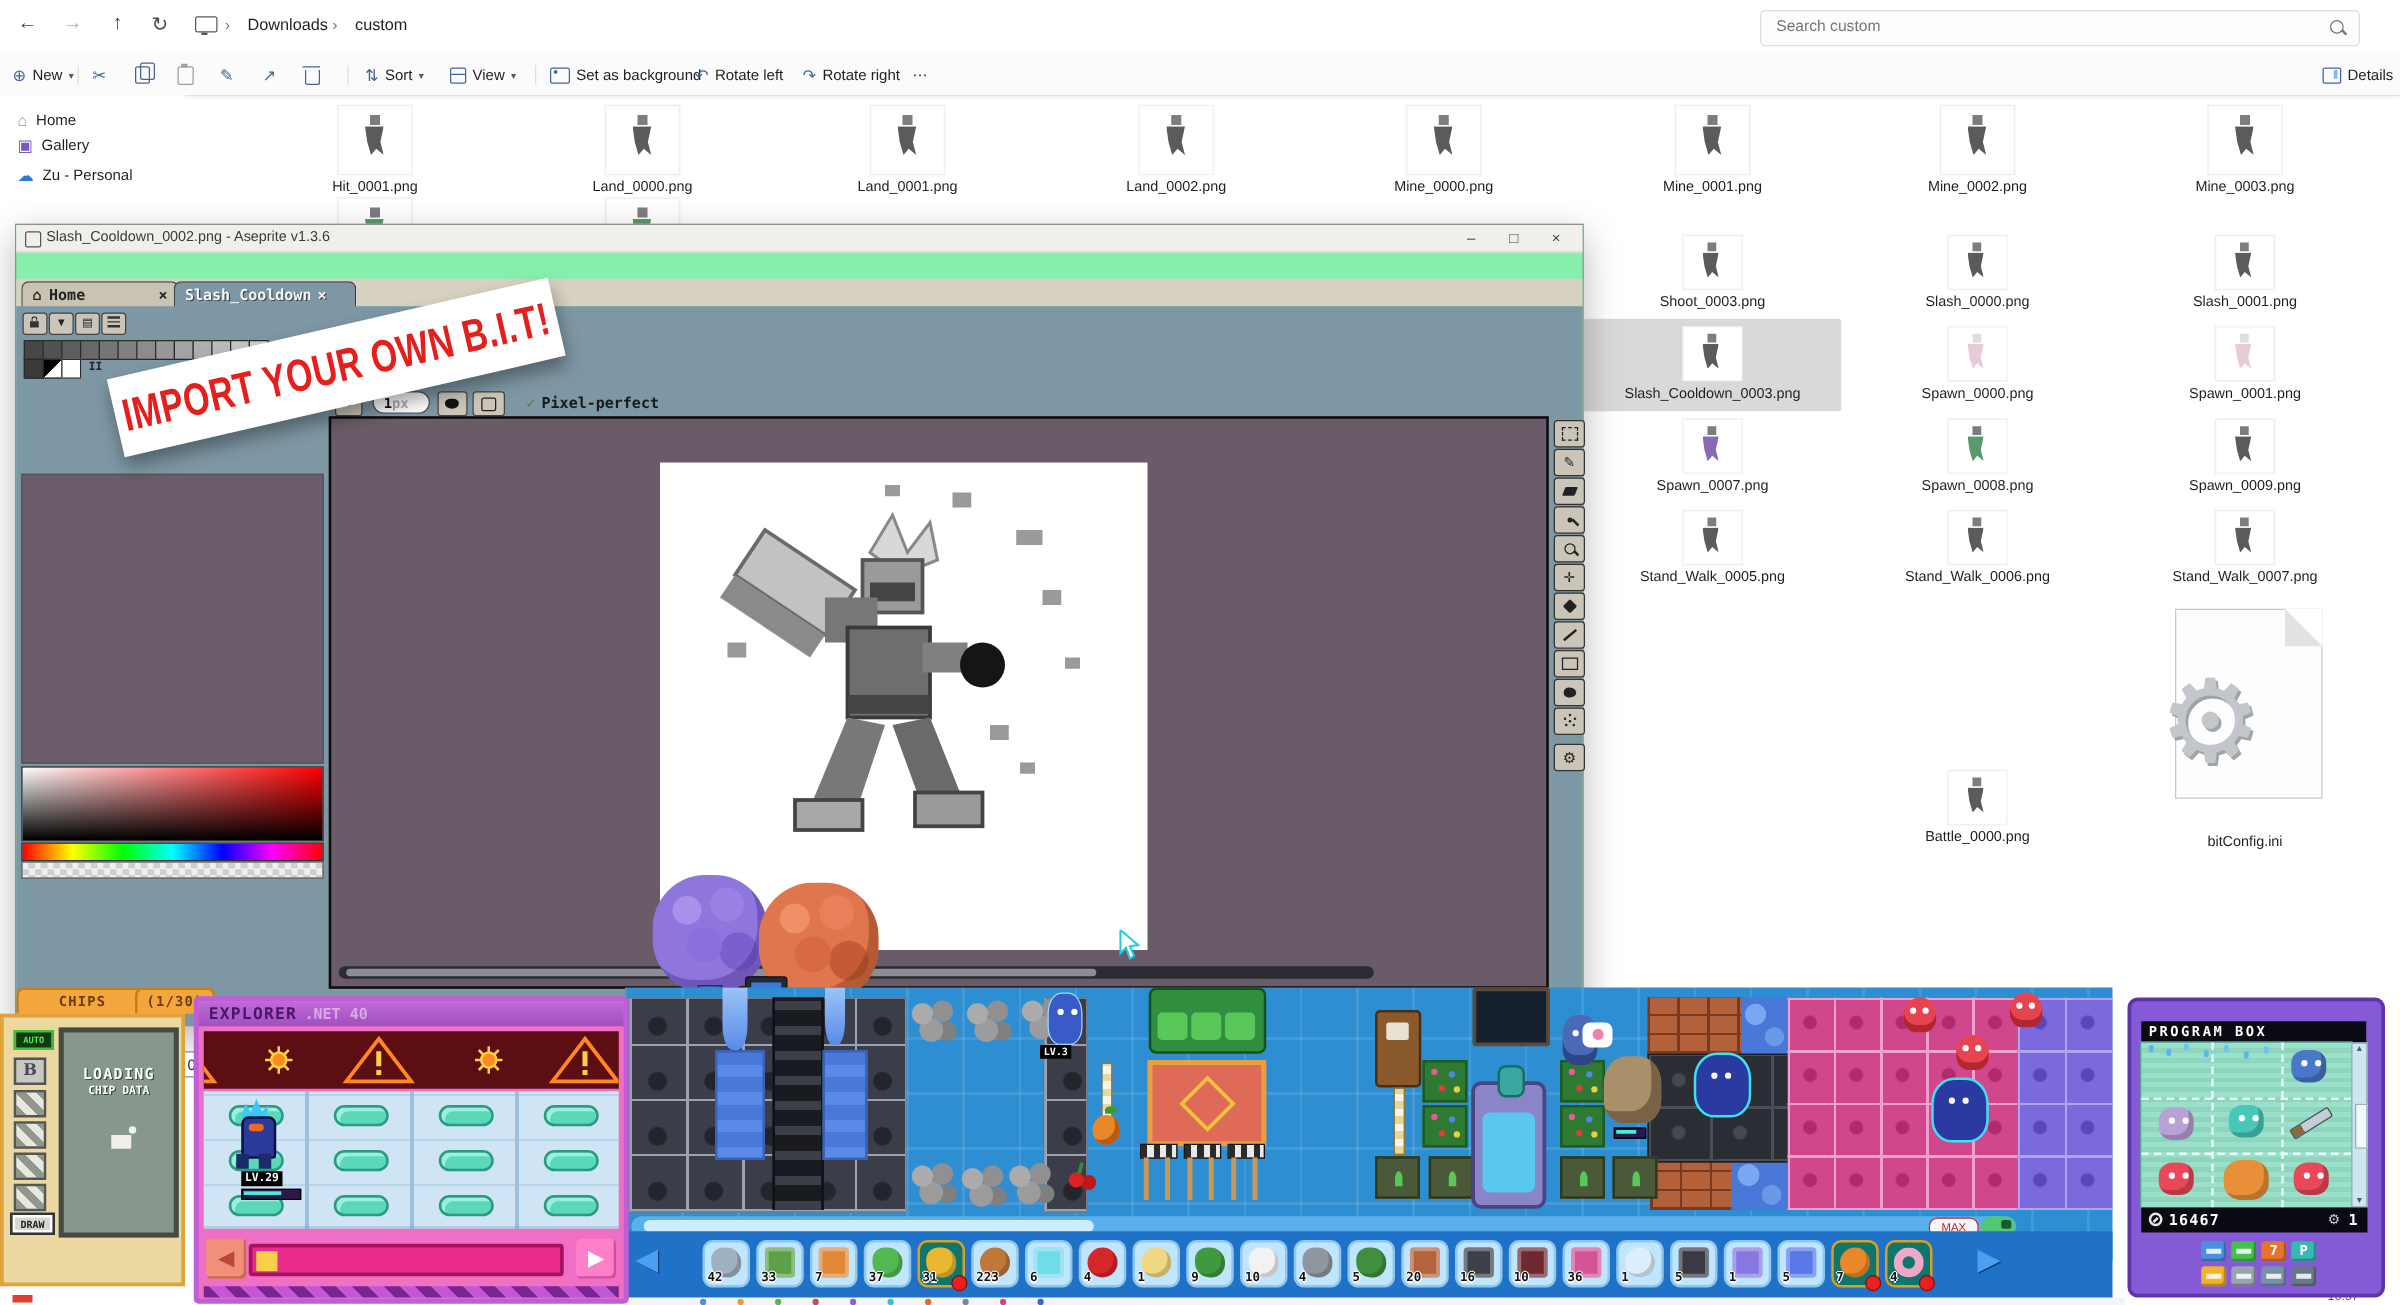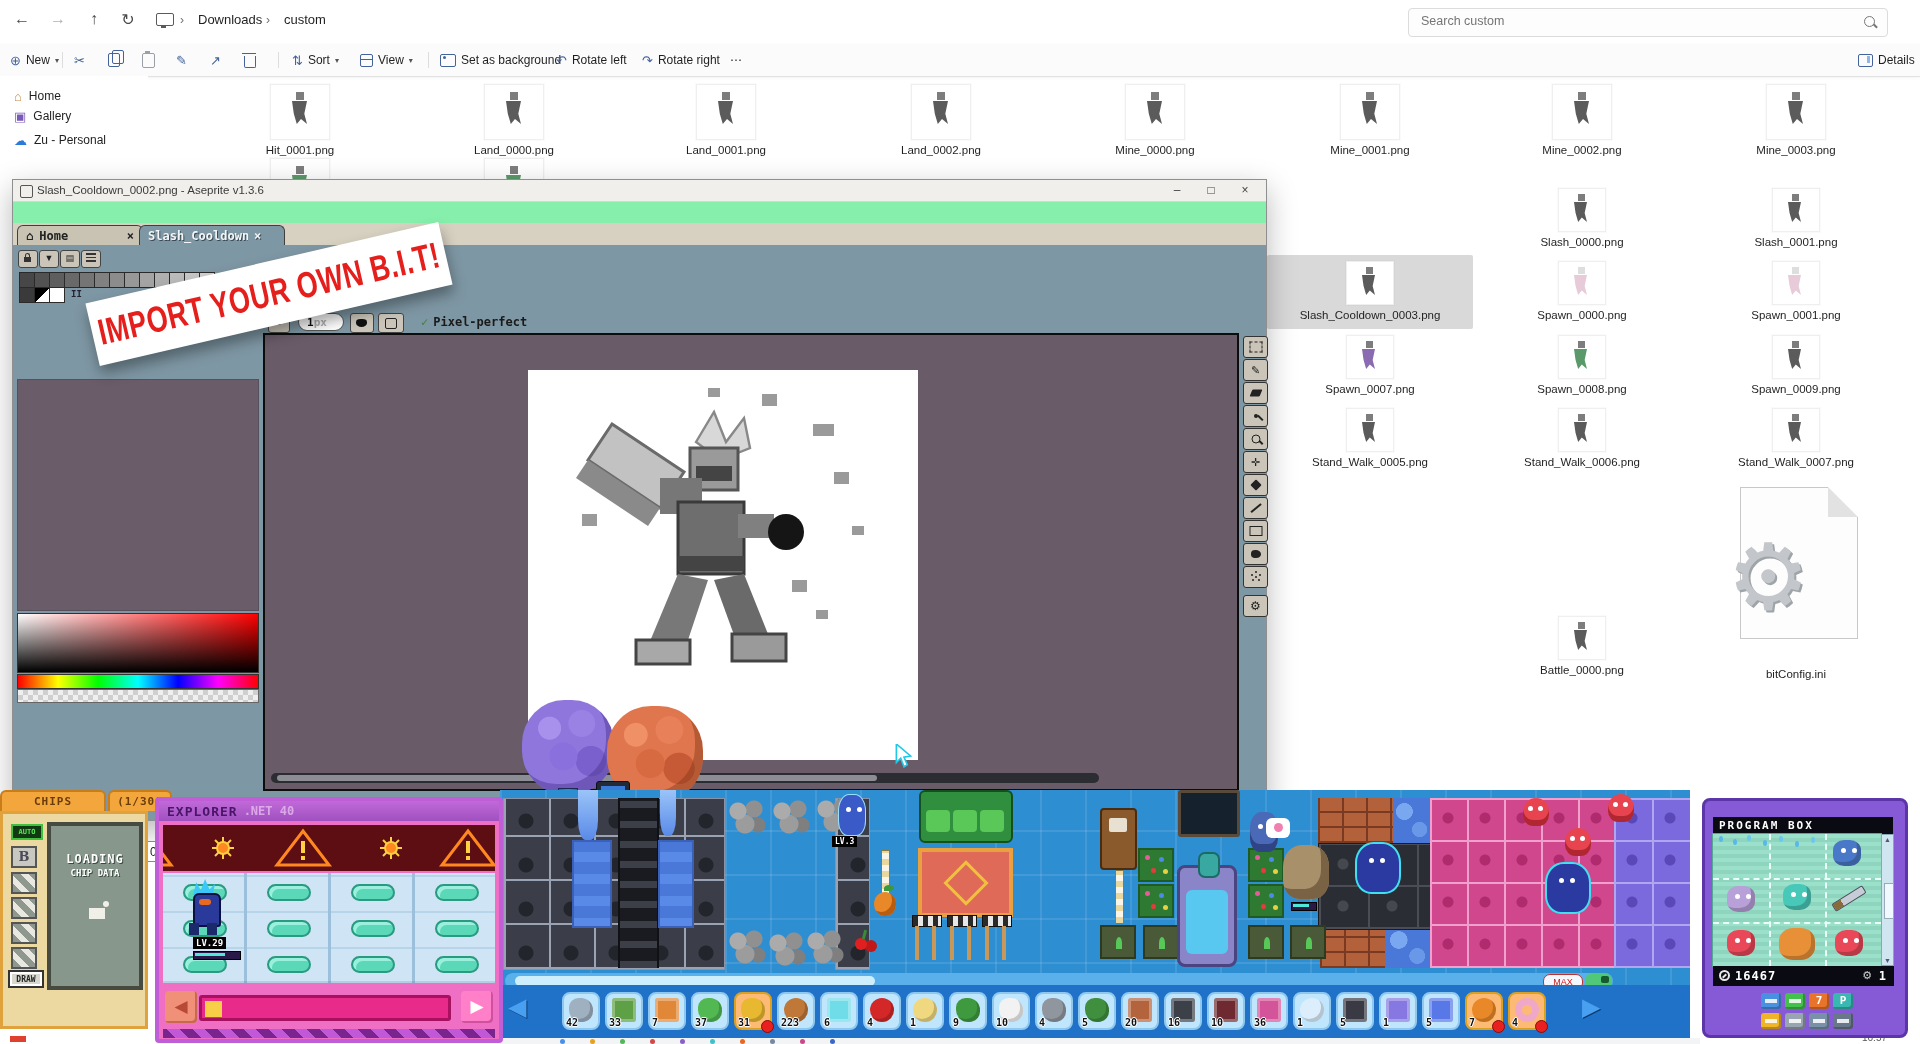--- a/index.html
+++ b/index.html
@@ -204,21 +204,21 @@
   .locksw::after{content:"";position:absolute;right:3px;top:3px;width:8px;height:7px;background:#155a30;border-radius:2px;}
   .cherr{position:absolute;width:12px;height:12px;border-radius:50%;background:#e02020;box-shadow:10px 2px 0 #c01818;z-index:27;}
   .cherr::before{content:"";position:absolute;left:8px;top:-8px;width:3px;height:9px;background:#3a8a3a;transform:rotate(15deg);}
   .orangefruit{position:absolute;width:22px;height:24px;background:#e88828;border-radius:50%;box-shadow:inset -4px -4px 0 #b85c10;z-index:27;}
   .orangefruit::before{content:"";position:absolute;left:10px;top:-7px;width:10px;height:6px;background:#3a9a3a;border-radius:50% 50% 50% 0;}
 
   
   .hotbar{position:absolute;left:500px;top:985px;width:1190px;height:53px;background:#1f72c8;z-index:26;}
   .hb-arrow{position:absolute;top:8px;font-size:24px;color:#4aa0f0;text-shadow:1px 1px 0 #0a3a70;}
   .slot{position:absolute;top:7px;width:38px;height:38px;background:#bfe6fc;border:2px solid #8fc8ee;border-radius:8px;box-sizing:border-box;}
-  .slot.sel{background:#fdba74;border-color:#daa020;}
+  .slot.sel{background:#0f766e;border-color:#daa020;}
   .slot .icon{position:absolute;left:50%;top:46%;transform:translate(-50%,-50%);width:24px;height:24px;box-shadow:inset -3px -3px 0 rgba(0,0,0,.18);}
   .slot .icon.round{border-radius:50%;}
   .slot .icon.blob{border-radius:40% 50% 45% 50%;}
   .slot .icon.tile{border-radius:3px;box-shadow:inset 0 0 0 3px rgba(255,255,255,.30);}
   .slot .icon.donut{border-radius:50%;box-shadow:inset 0 0 0 7px currentColor;background:transparent!important;}
   .slot .cnt{position:absolute;left:2px;bottom:0px;font-family:"DejaVu Sans Mono",monospace;font-weight:700;font-size:10px;color:#111;
     text-shadow:-1px 0 0 #fff,1px 0 0 #fff,0 -1px 0 #fff,0 1px 0 #fff;}
   .slot .badge{position:absolute;right:-4px;bottom:-5px;width:11px;height:11px;background:#e82020;border-radius:50%;border:1px solid #8a0a0a;}
 
   
@@ -411,20 +411,24 @@
       </div>
       <div class="file" style="left: 1696px; top: 84px;">
         <div class="thumb"></div>
         <div class="flabel">Mine_0003.png</div>
       </div>
       <div class="file tint-green" style="left: 200px; top: 158px;">
         <div class="thumb"></div>
       </div>
       <div class="file tint-green" style="left: 414px; top: 158px;">
         <div class="thumb"></div>
+      </div>
+      <div class="file sm" style="left: 1270px; top: 188px;">
+        <div class="thumb"></div>
+        <div class="flabel">Shoot_0003.png</div>
       </div>
       <div class="file sm" style="left: 1482px; top: 188px;">
         <div class="thumb"></div>
         <div class="flabel">Slash_0000.png</div>
       </div>
       <div class="file sm" style="left: 1696px; top: 188px;">
         <div class="thumb"></div>
         <div class="flabel">Slash_0001.png</div>
       </div>
       <div class="selrect" style="left: 1267px; top: 255px;"></div>
@@ -839,21 +843,21 @@
       </div>
       <div class="slot sel" style="left: 1008px;">
         <div class="icon donut" style="background: rgb(240, 168, 200); color: rgb(240, 168, 200);"></div>
         <div class="cnt">4</div>
         <div class="badge"></div>
       </div>
     </div>
 
   <div class="chips">
     <div class="hdr">
-      <div class="chiptab" style="left:0;width:106px">CHIPS</div>
+      <div class="chiptab" style="left:13px;width:106px">CHIPS</div>
       <div class="chiptab" style="left:108px;width:64px">(1/30)</div>
     </div>
     <div class="body">
       <div class="autobtn">AUTO</div>
       <div class="bslot bb" style="top:32px">B</div>
       <div class="bslot stripe" style="top:58px"></div>
       <div class="bslot stripe" style="top:83px"></div>
       <div class="bslot stripe" style="top:108px"></div>
       <div class="bslot stripe" style="top:133px"></div>
       <div class="drawbtn">DRAW</div>

